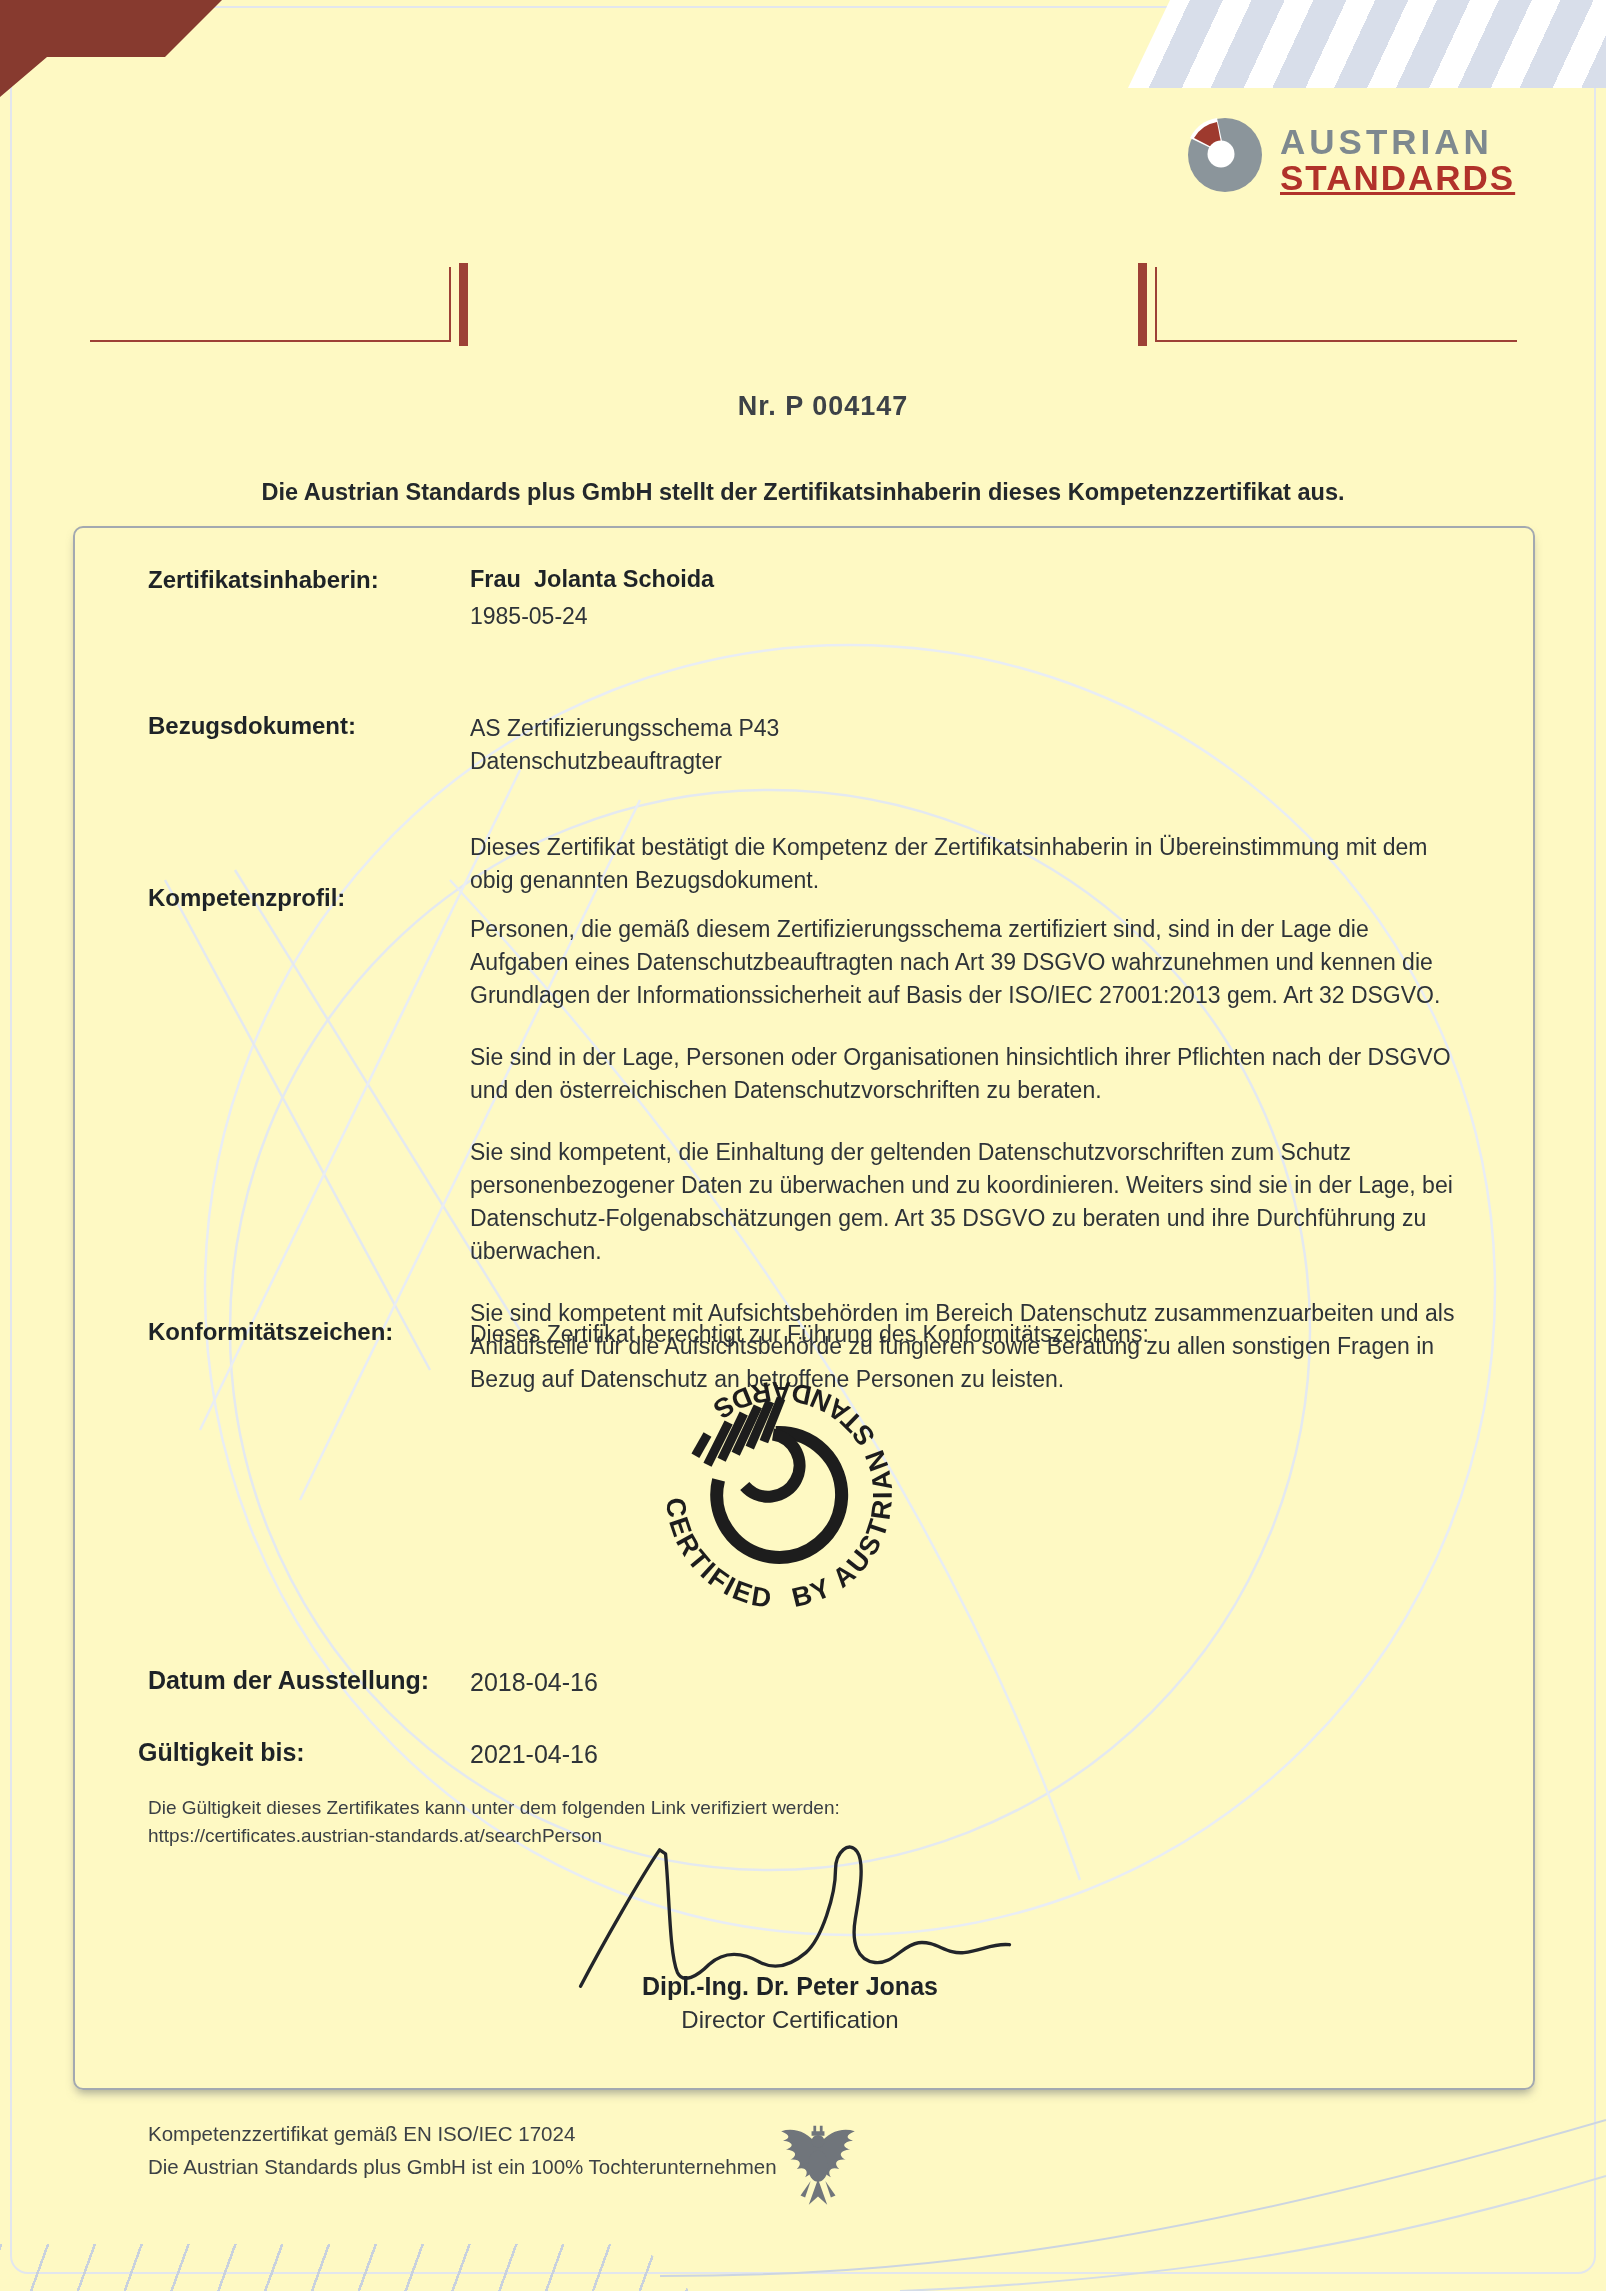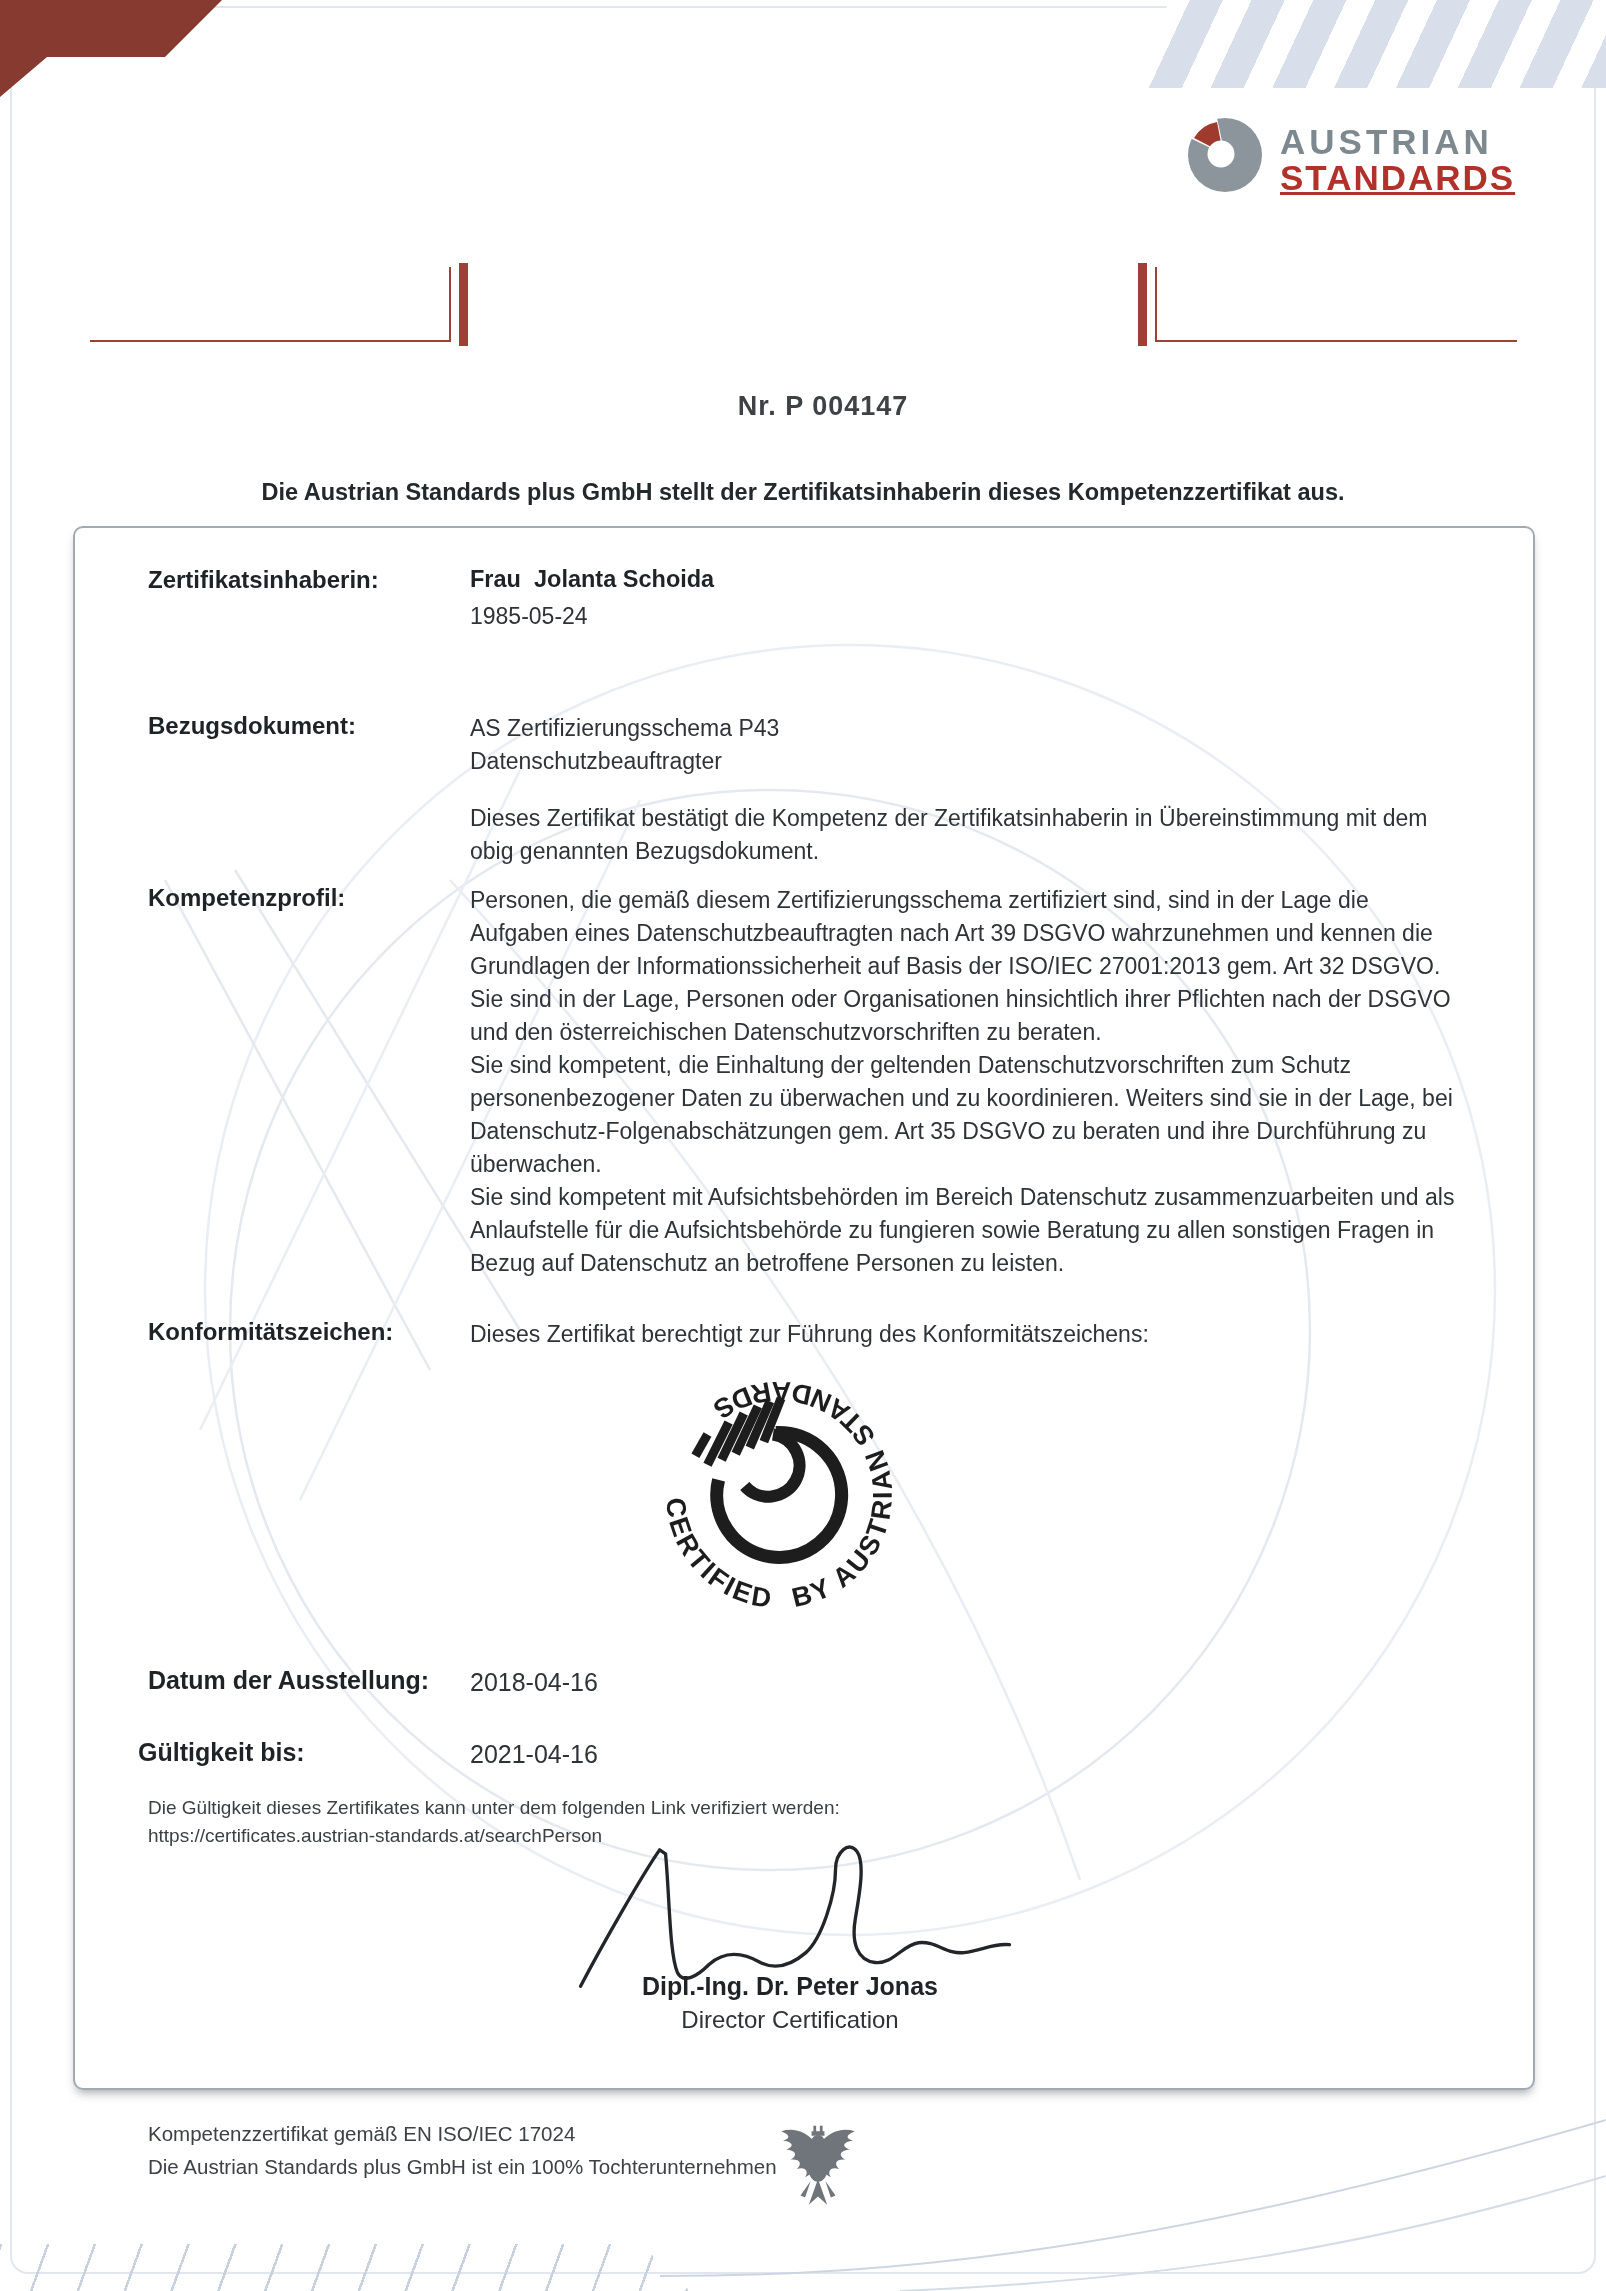--- a/index.html
+++ b/index.html
@@ -1,25 +1,25 @@
 <!DOCTYPE html>
 <html><head>
 <meta charset="utf-8">
 <style>
   html,body{margin:0;padding:0;background:#e9eaec;}
   #page{
     position:relative;width:1606px;height:2291px;margin:0 auto;
-    background:#ffffff;overflow:hidden;
+    background:#fef9c3;overflow:hidden;
     font-family:"Liberation Sans","DejaVu Sans",sans-serif;
     color:#2e3338;
   }
   .abs{position:absolute;}
   .label{font-weight:bold;font-size:24px;color:#1e2327;}
   .value{font-size:23px;color:#2e3338;line-height:33px;}
-  .para{font-size:23px;color:#2e3338;line-height:33px;width:985px;}
+  .para{font-size:23px;color:#2e3338;line-height:33px;width:985px;margin-top:29px;}
   .para + .para{}
   .center{left:0;right:0;text-align:center;}
   .rule{background:#9d4136;}
 
   
   #frame{left:10px;top:6px;width:1582px;height:2264px;border:2px solid #e2e6ee;border-radius:18px;}
   #corner-ribbon{left:0;top:0;width:230px;height:120px;background:#873a2f;
     clip-path:polygon(0 0,222px 0,165px 57px,47px 57px,0 97px);}
   #stripes-tr{left:1128px;top:0;width:478px;height:88px;
     background:repeating-linear-gradient(115deg,#d8deea 0 30px,#ffffff 30px 56px);

